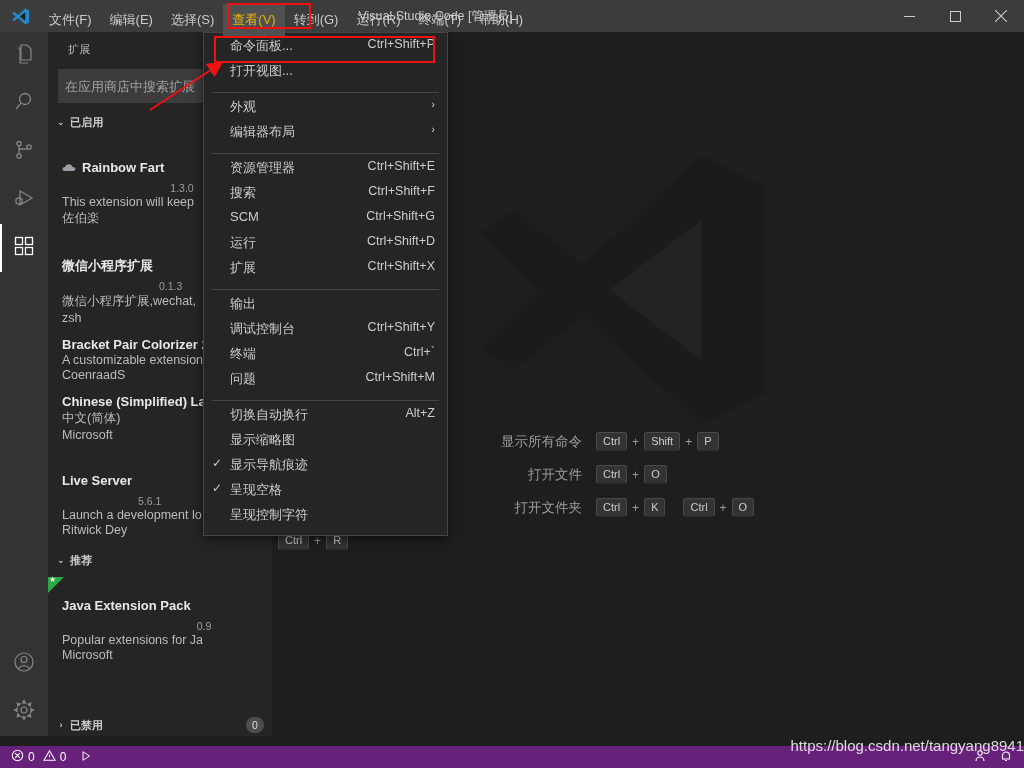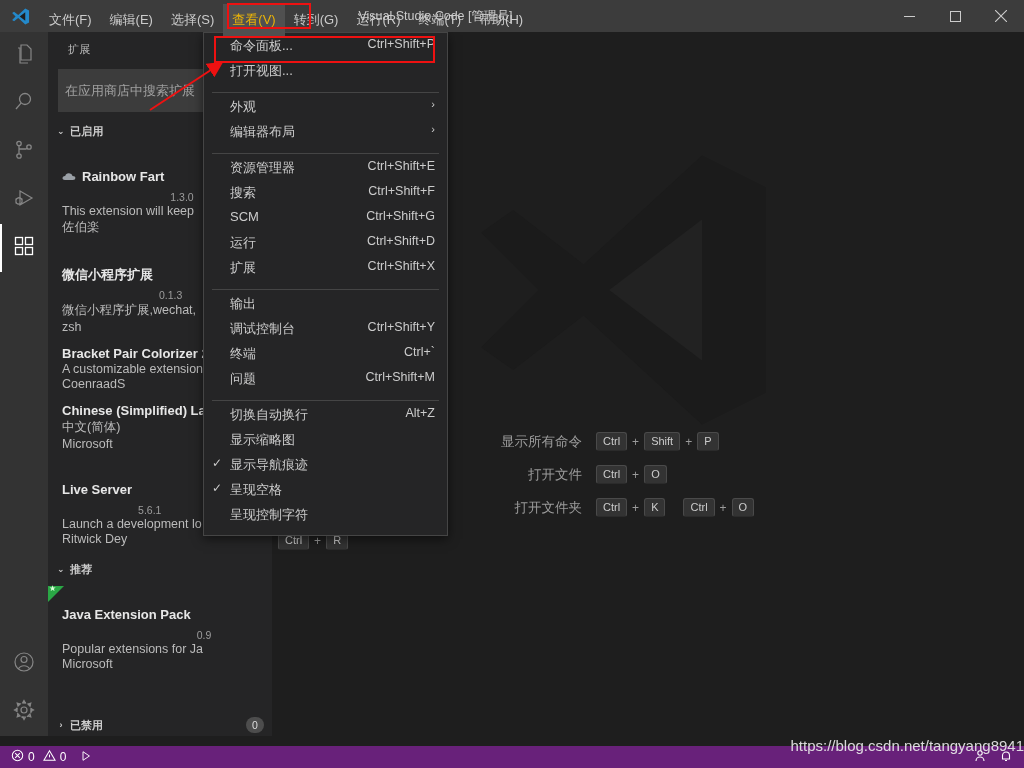--- a/index.html
+++ b/index.html
@@ -50,21 +50,21 @@
   .sidebar {
     position:absolute; top:32px; left:48px; width:224px; height:704px;
     background:#252526; z-index:10; overflow:hidden;
   }
   .sb-header {
     height:35px; display:flex; align-items:center; justify-content:space-between;
     padding:0 12px 0 20px; font-size:11px; letter-spacing:.5px; color:#bbbbbb;
   }
   .sb-search-wrap { padding:2px 10px 8px 10px; }
   .sb-search {
-    width:100%; height:43px; background:#3c3c3c; border:1px solid #3c3c3c;
+    width:100%; height:34px; background:#3c3c3c; border:1px solid #3c3c3c;
     color:#a6a6a6; font-size:13px; padding:0 6px; outline:none;
     font-family:"Liberation Sans","DejaVu Sans",sans-serif;
   }
   .sb-search::placeholder { color:#a0a0a0; }
   .section-head {
     display:flex; align-items:center; gap:4px; height:22px; padding:0 8px;
     font-size:11px; font-weight:bold; color:#cccccc; letter-spacing:.3px;
   }
   .chev { font-size:9px; display:inline-block; width:10px; text-align:center; }
   .ext-list { padding-top:2px; }

